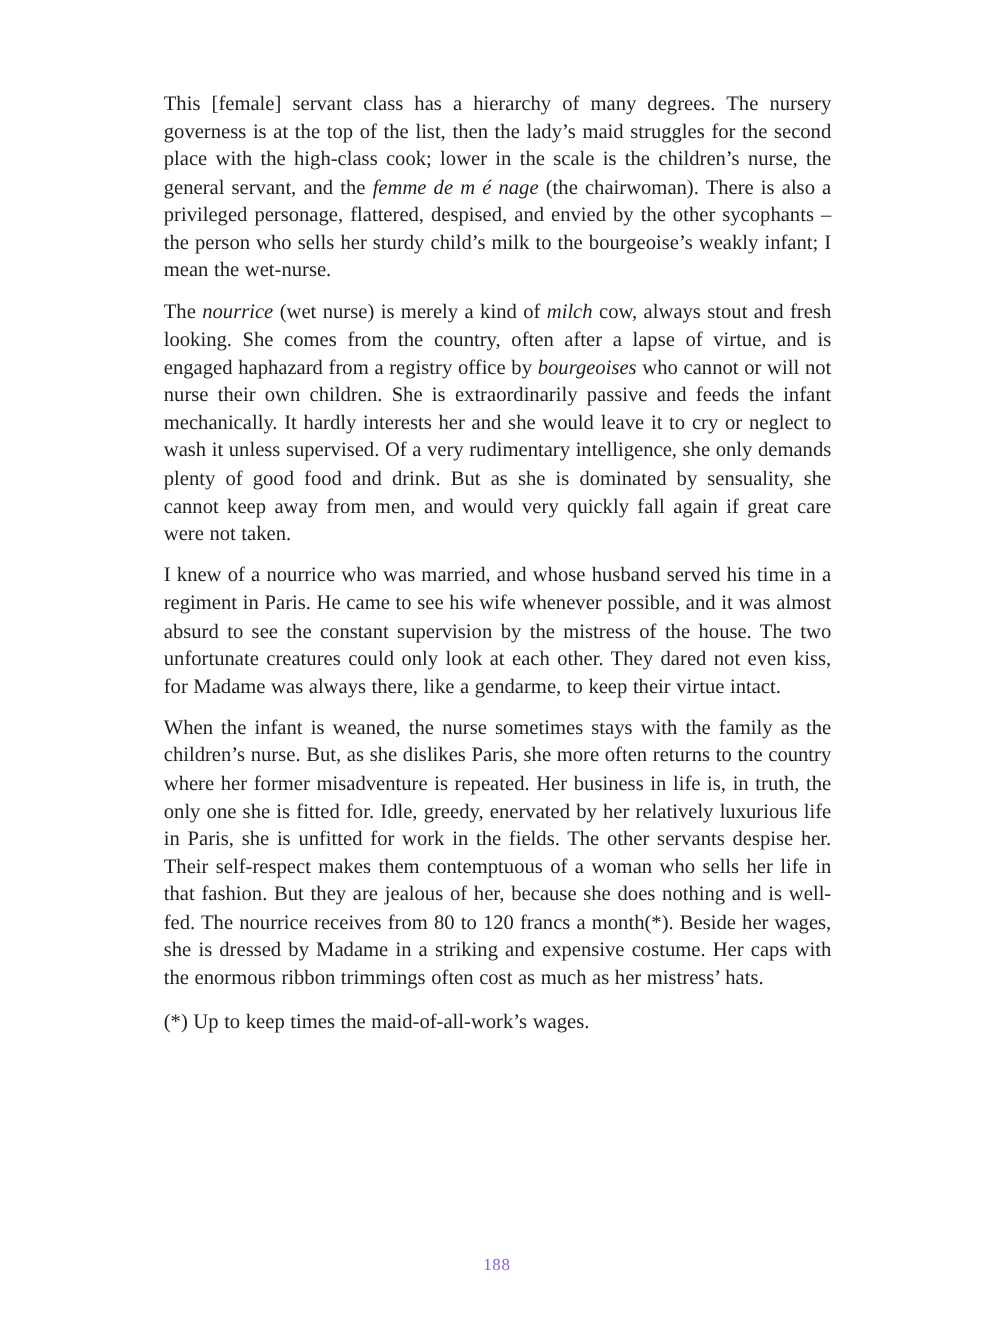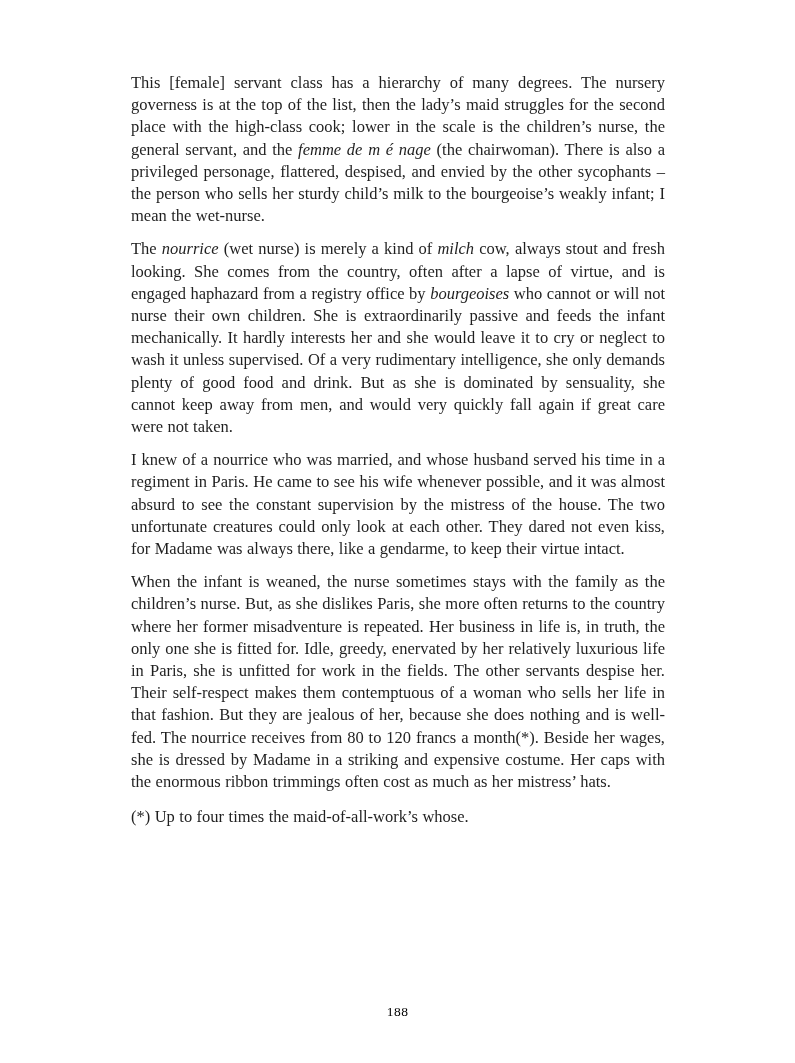--- a/index.html
+++ b/index.html
@@ -38,29 +38,29 @@
     margin-top: 13px;
     text-align: left;
   }
   .page-number {
     position: absolute;
     left: 0;
     top: 1004px;
     width: 795px;
     text-align: center;
     font-size: 13.5px;
-    color: #000000;
+    color: #8b5cf6;
     letter-spacing: 0.5px;
   }
 </style>
 </head>
 <body>
 
 <div class="page">
   <div class="text-block">
     <p class="para"><span>This [female] servant class has a hierarchy of many degrees. The nursery governess is at the top of the list, then the lady’s maid struggles for the second place with the high-class cook; lower in the scale is the children’s nurse, the general servant, and the </span><i>femme de m é nage</i><span> (the chairwoman). There is also a privileged personage, flattered, despised, and envied by the other sycophants – the person who sells her sturdy child’s milk to the bourgeoise’s weakly infant; I mean the wet-nurse.</span></p>
     <p class="para"><span>The </span><i>nourrice</i><span> (wet nurse) is merely a kind of </span><i>milch</i><span> cow, always stout and fresh looking. She comes from the country, often after a lapse of virtue, and is engaged haphazard from a registry office by </span><i>bourgeoises</i><span> who cannot or will not nurse their own children. She is extraordinarily passive and feeds the infant mechanically. It hardly interests her and she would leave it to cry or neglect to wash it unless supervised. Of a very rudimentary intelligence, she only demands plenty of good food and drink. But as she is dominated by sensuality, she cannot keep away from men, and would very quickly fall again if great care were not taken.</span></p>
     <p class="para"><span>I knew of a nourrice who was married, and whose husband served his time in a regiment in Paris. He came to see his wife whenever possible, and it was almost absurd to see the constant supervision by the mistress of the house. The two unfortunate creatures could only look at each other. They dared not even kiss, for Madame was always there, like a gendarme, to keep their virtue intact.</span></p>
     <p class="para"><span>When the infant is weaned, the nurse sometimes stays with the family as the children’s nurse. But, as she dislikes Paris, she more often returns to the country where her former misadventure is repeated. Her business in life is, in truth, the only one she is fitted for. Idle, greedy, enervated by her relatively luxurious life in Paris, she is unfitted for work in the fields.  The other servants despise her. Their self-respect makes them contemptuous of a woman who sells her life in that fashion. But they are jealous of her, because she does nothing and is well-fed. The nourrice receives from 80 to 120 francs a month(*). Beside her wages, she is dressed by Madame in a striking and expensive costume. Her caps with the enormous ribbon trimmings often cost as much as her mistress’ hats.</span></p>
-    <p class="para footnote"><span>(*) Up to four times the maid-of-all-work’s whose.</span></p>
+    <p class="para footnote"><span>(*) Up to keep times the maid-of-all-work’s wages.</span></p>
   </div>
   <div class="page-number">188</div>
 </div>
 
 </body></html>

